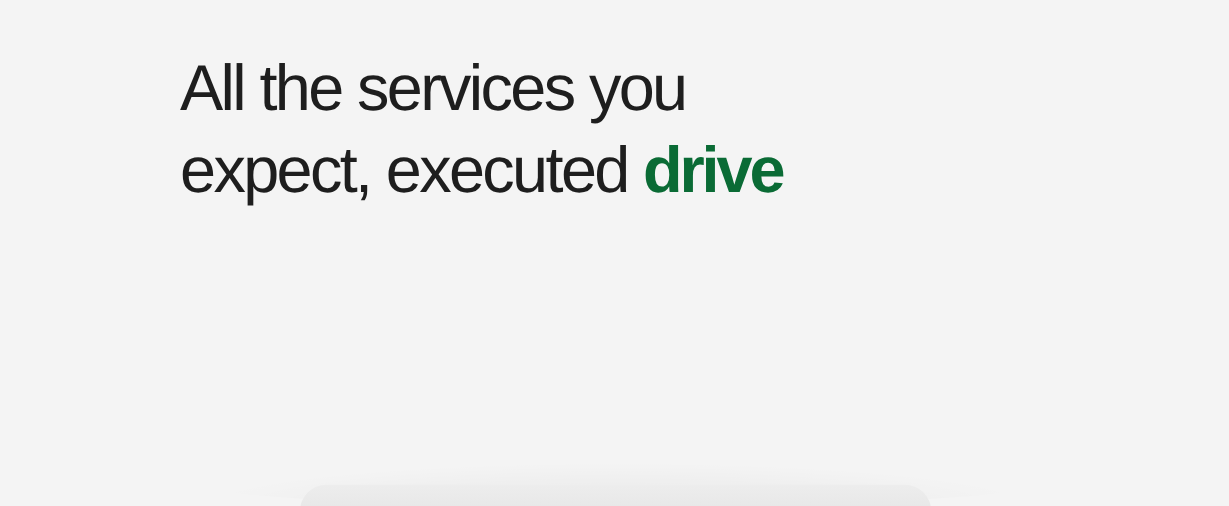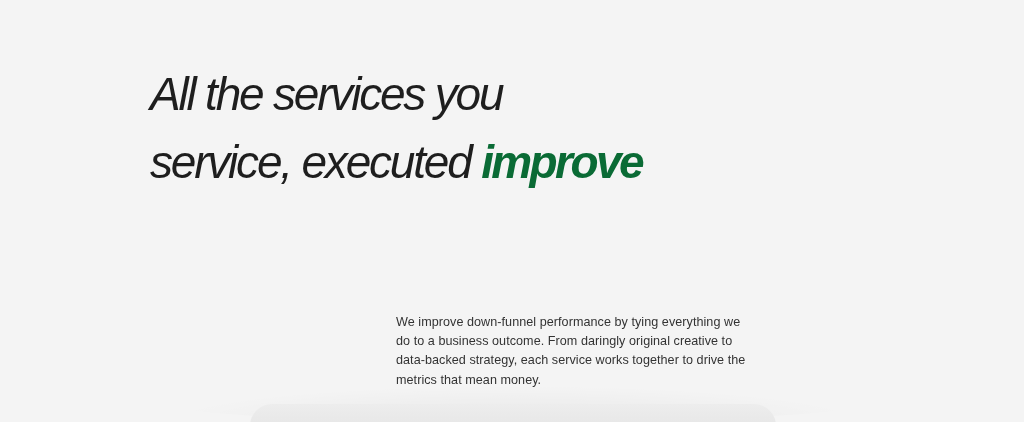--- a/index.html
+++ b/index.html
@@ -19,30 +19,29 @@
     width: 1024px;
     height: 422px;
     background: #f4f4f4;
     overflow: hidden;
   }
 
   
   .hero-heading {
     position: absolute;
     left: 150px;
-    top: 60px;
+    top: 40px;
     width: 760px;
     margin: 0;
-    font-size: 46px;
+    font-size: 54px;
     line-height: 68px;
     letter-spacing: -2.2px;
     font-weight: 400;
     color: #1e1e1e;
     font-family: "Liberation Sans", sans-serif;
-    font-style: italic;
   }
   .hero-heading .ln {
     display: block;
     white-space: nowrap;
   }
   .hero-heading .accent {
     color: #0a6b35;
     font-weight: 700;
     letter-spacing: -2.6px;
   }
@@ -87,21 +86,20 @@
     pointer-events: none;
   }
 </style>
 </head>
 <body>
 
 <div class="hero">
 
   <h1 class="hero-heading">
     <span class="ln"><span>All the services you</span></span>
-    <span class="ln"><span>service, executed </span><span class="accent">improve</span></span>
+    <span class="ln"><span>expect, executed </span><span class="accent">drive</span></span>
   </h1>
 
-  <p class="hero-paragraph">We improve down-funnel performance by tying everything we do to a business outcome. From daringly original creative to data-backed strategy, each service works together to drive the metrics that mean money.</p>
 
   <div class="bottom-panel-glow"></div>
   <div class="bottom-panel"></div>
 
 </div>
 
 </body></html>

